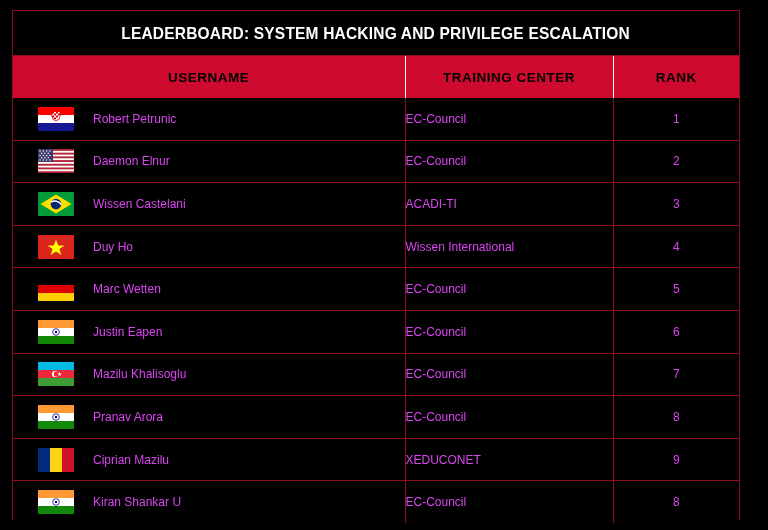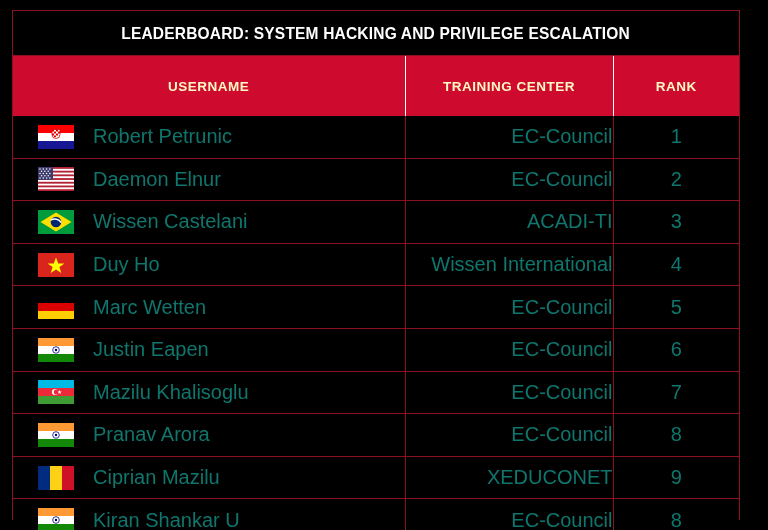--- a/index.html
+++ b/index.html
@@ -51,56 +51,56 @@
     width: 100%;
     border-collapse: collapse;
     table-layout: fixed;
   }
   table.lb col.c-user  { width: 392px; }
   table.lb col.c-train { width: 208px; }
   table.lb col.c-rank  { width: 126px; }
 
   thead th {
     background: #ce0a2e;
-    color: #fef9c3;
+    color: #000000;
     height: 42px;
     font-size: 13.5px;
     font-weight: bold;
     letter-spacing: 0.5px;
     text-transform: uppercase;
     font-family: "Liberation Sans Narrow", "Liberation Sans", sans-serif;
     border-right: 1px solid #ffffff;
-    padding: 9px;
+    padding: 0;
   }
   thead th:last-child { border-right: none; }
 
   tbody td {
     height: 41.6px;
     border-top: 1px solid #8c1020;
     border-right: 1px solid #8c1020;
-    color: #0f766e;
-    font-size: 20px;
+    color: #d946ef;
+    font-size: 12px;
     padding: 0;
     background: #000000;
   }
   tbody td:last-child { border-right: none; }
   tbody tr:first-child td { border-top: none; }
 
   td.user-cell {
     text-align: left;
     padding-left: 0;
   }
   .user-inner {
     display: flex;
     align-items: center;
     gap: 19px;
     padding-left: 25px;
   }
   .uname { white-space: nowrap; }
-  td.center-cell { text-align: right; white-space: nowrap; }
+  td.center-cell { text-align: left; white-space: nowrap; }
   td.rank-cell   { text-align: center; }
 
   
   .flag {
     width: 36px;
     height: 24px;
     flex: 0 0 36px;
     position: relative;
     overflow: hidden;
     display: block;

